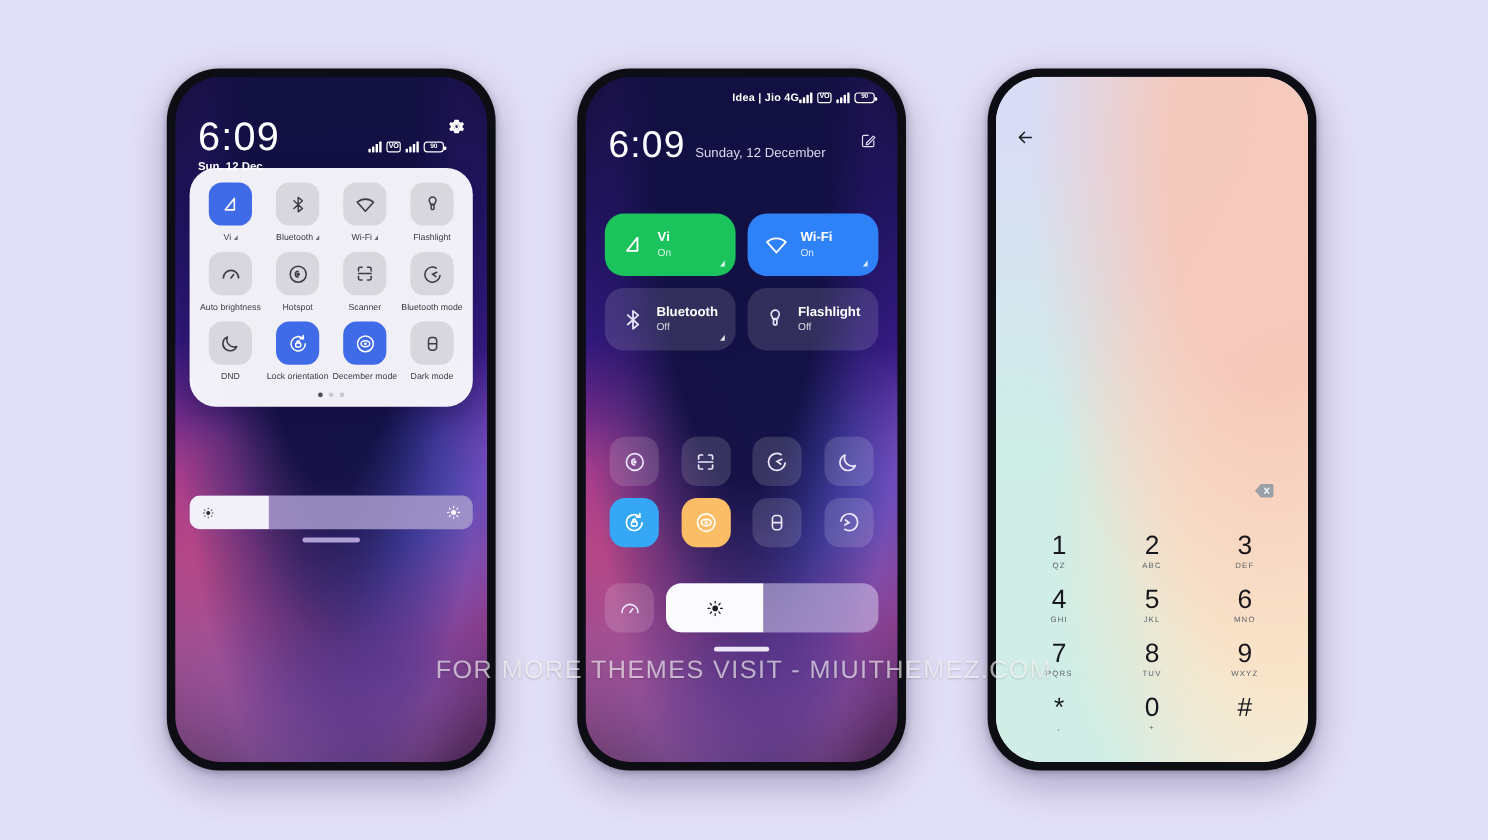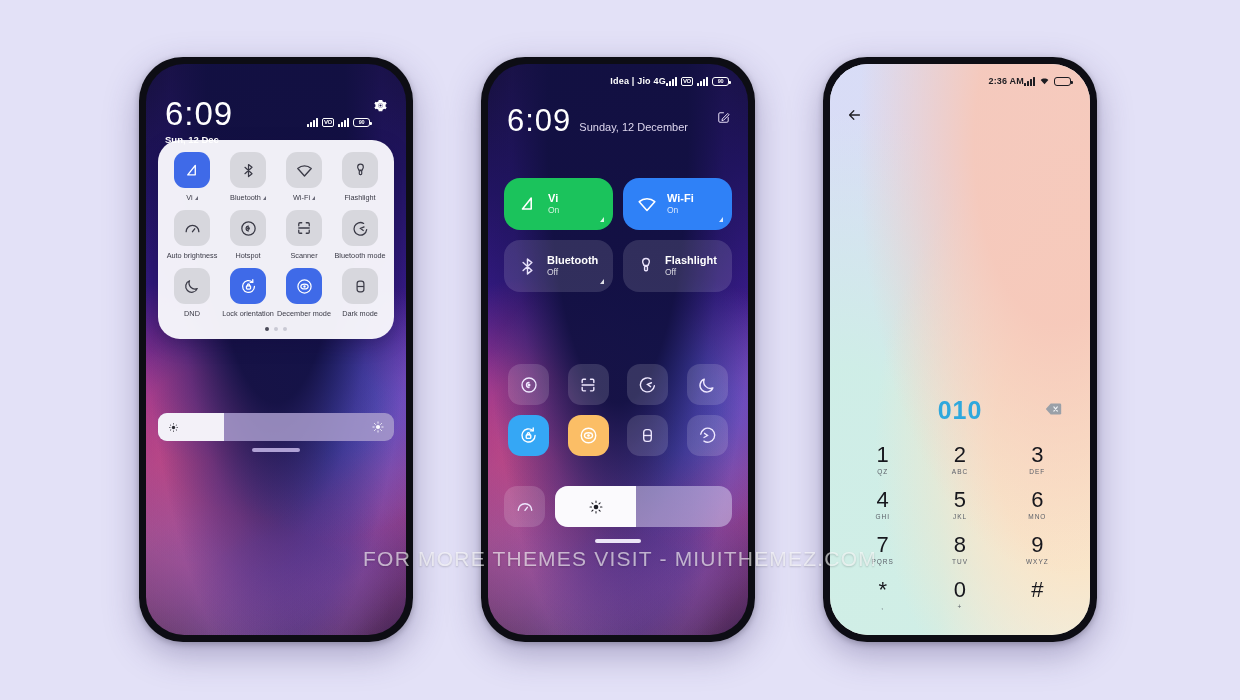--- a/index.html
+++ b/index.html
@@ -564,46 +564,30 @@
       </div>
       <div class="handle2"></div>
 
     </div>
   </div>
 
   <div class="phone p3">
     <div class="screen">
       <div class="p3-wall"></div>
 
-      <div class="sbar p3-sbar">
-        <span class="carrier">2:36 AM</span>
-        <span class="icons">
-          <span class="sig">
-              <i></i>
-              <i></i>
-              <i></i>
-              <i></i>
-            </span>
-          <svg width="11" height="10" viewBox="0 0 24 24" fill="currentColor">
-              <path d="M12 19.5 2.8 9.7C5.4 7.4 8.6 6.2 12 6.2s6.6 1.2 9.2 3.5z"></path>
-            </svg>
-          <span class="batt"></span>
-        </span>
-      </div>
 
       <div class="p3-top">
         <span class="p3-back">
           <svg width="17" height="17" viewBox="0 0 24 24" fill="none" stroke="currentColor" stroke-width="1.8" stroke-linecap="round" stroke-linejoin="round">
               <path d="M19 12H5M11 6l-6 6 6 6"></path>
             </svg>
         </span>
       </div>
 
 
-      <div class="p3-number">010</div>
       <div class="p3-del">
         <svg width="17" height="14" viewBox="0 0 24 20" fill="currentColor">
             <path d="M8 2h13a2 2 0 0 1 2 2v12a2 2 0 0 1-2 2H8L1 10z"></path>
             <g stroke="#f0f2f5" stroke-width="1.7" stroke-linecap="round">
               <path d="M12.5 7l5 6M17.5 7l-5 6"></path>
             </g>
           </svg>
       </div>
 
       <div class="keypad">

